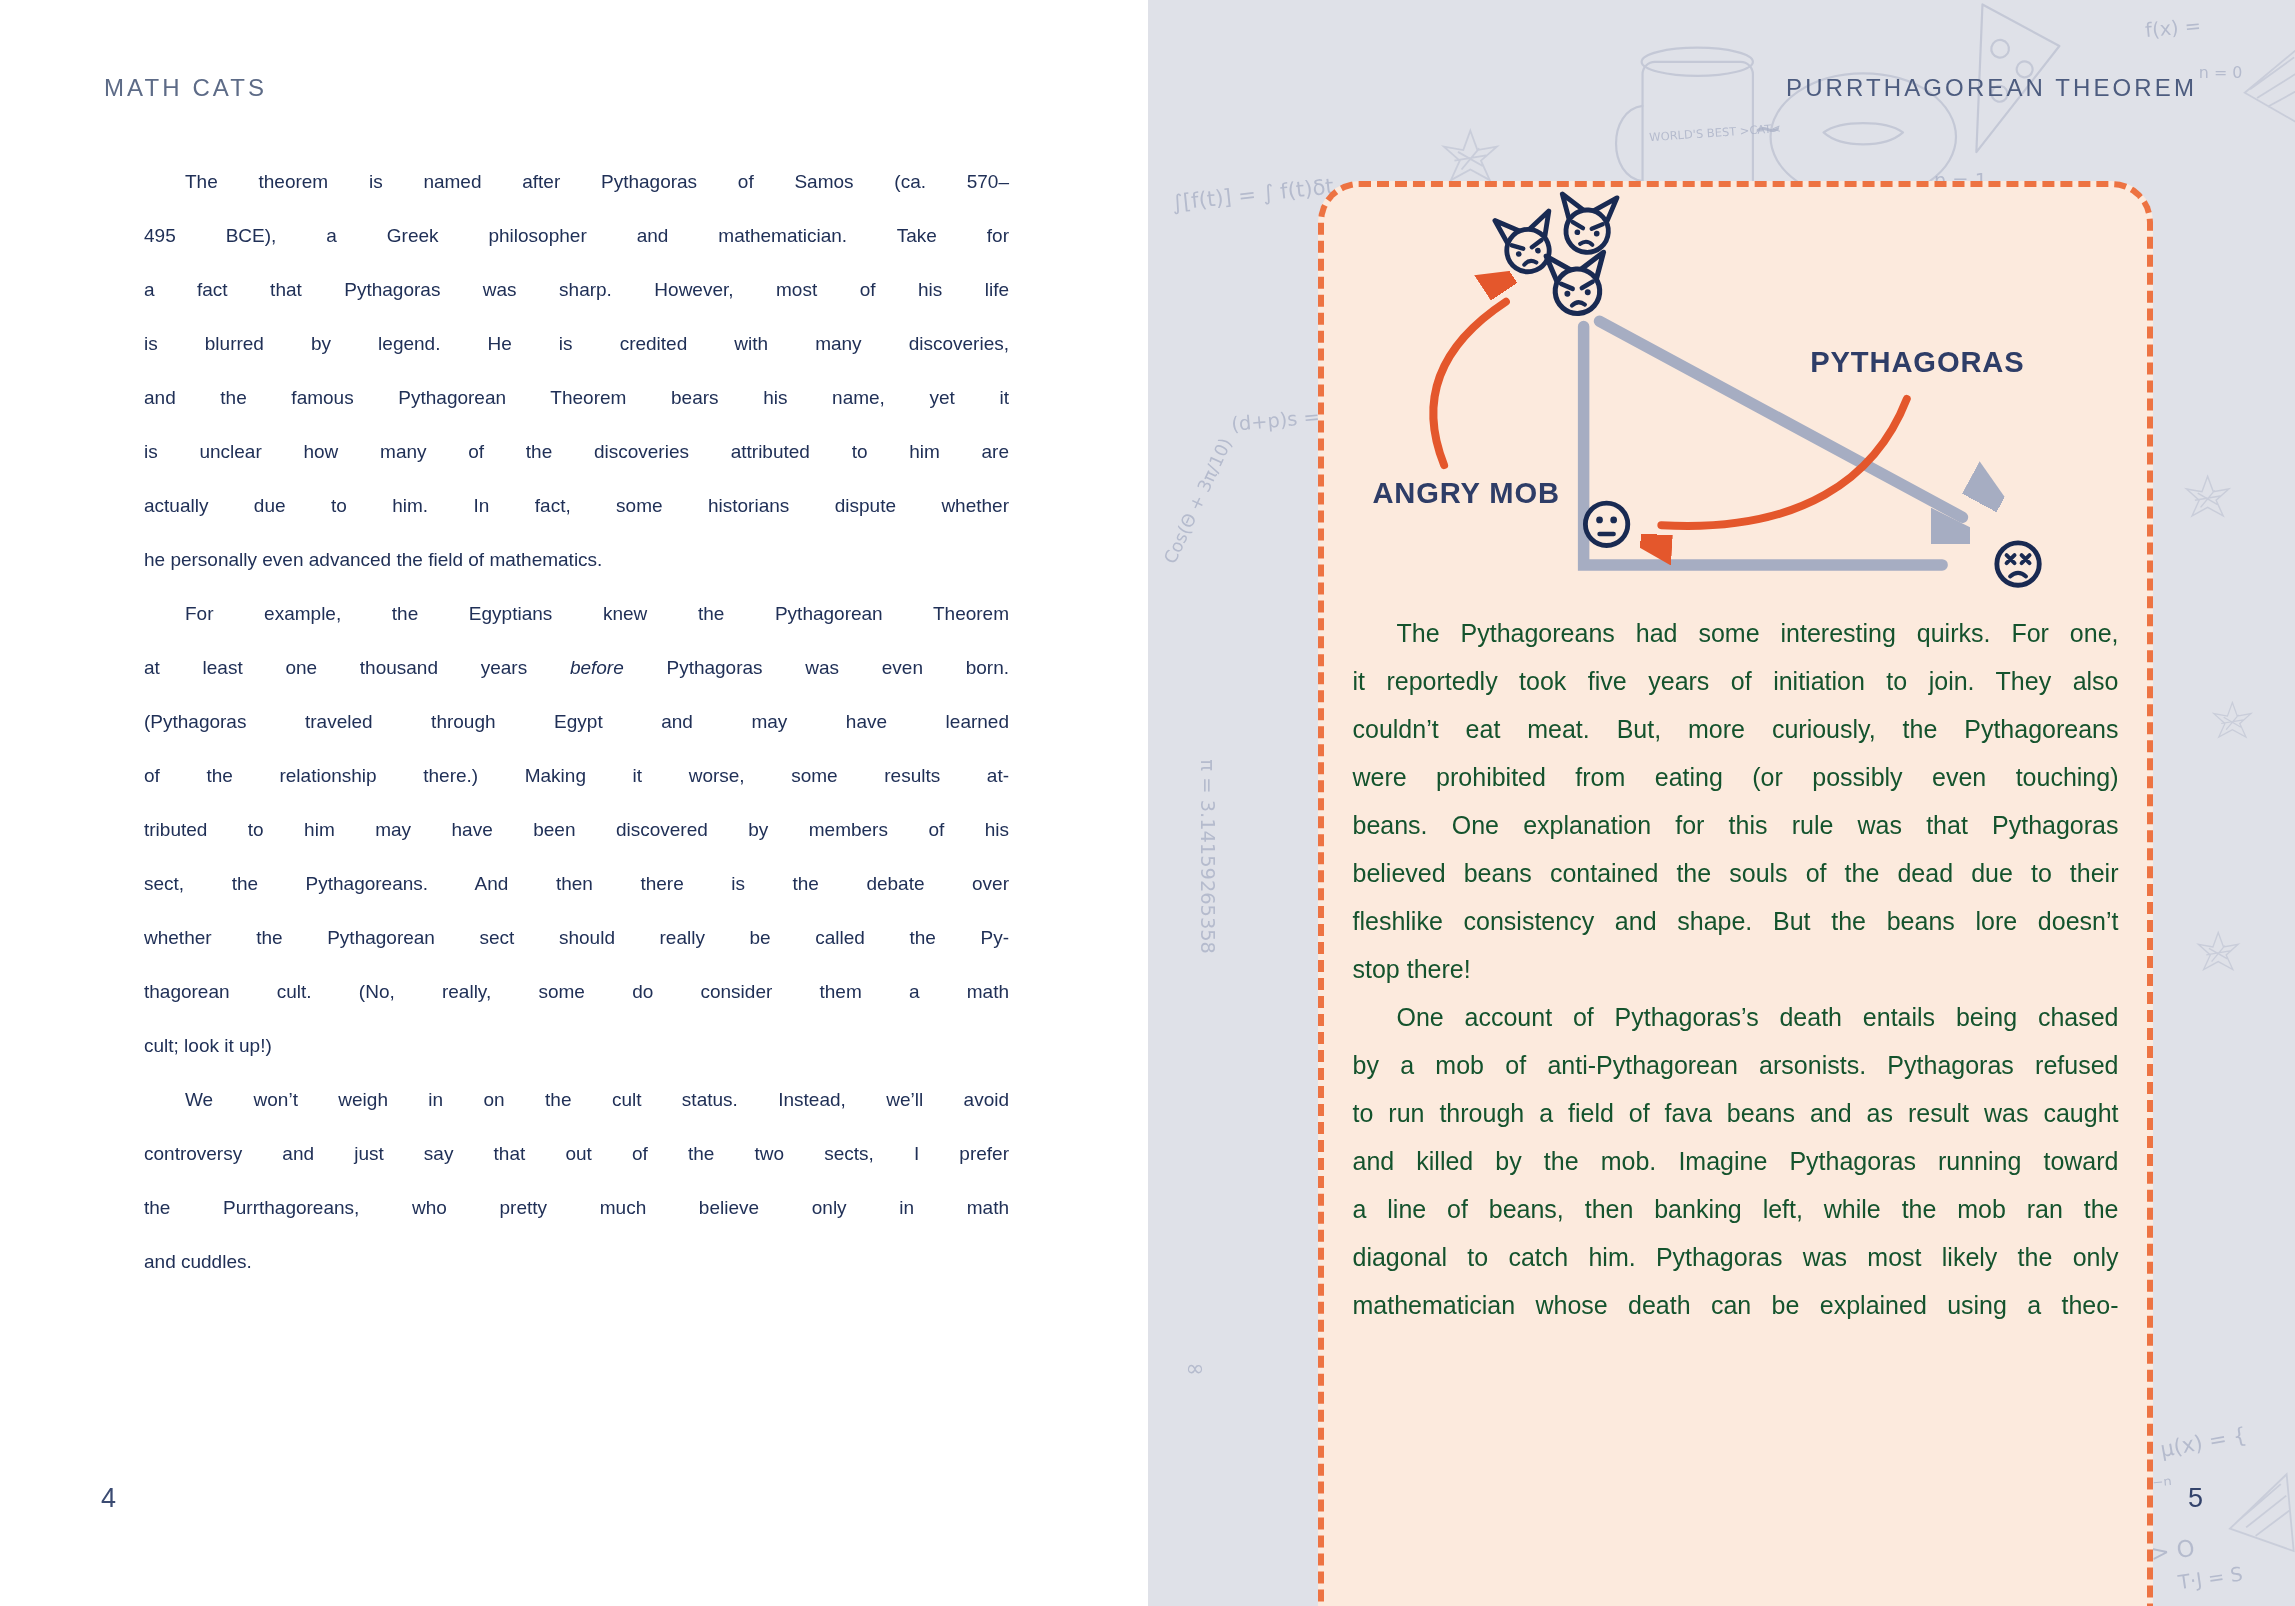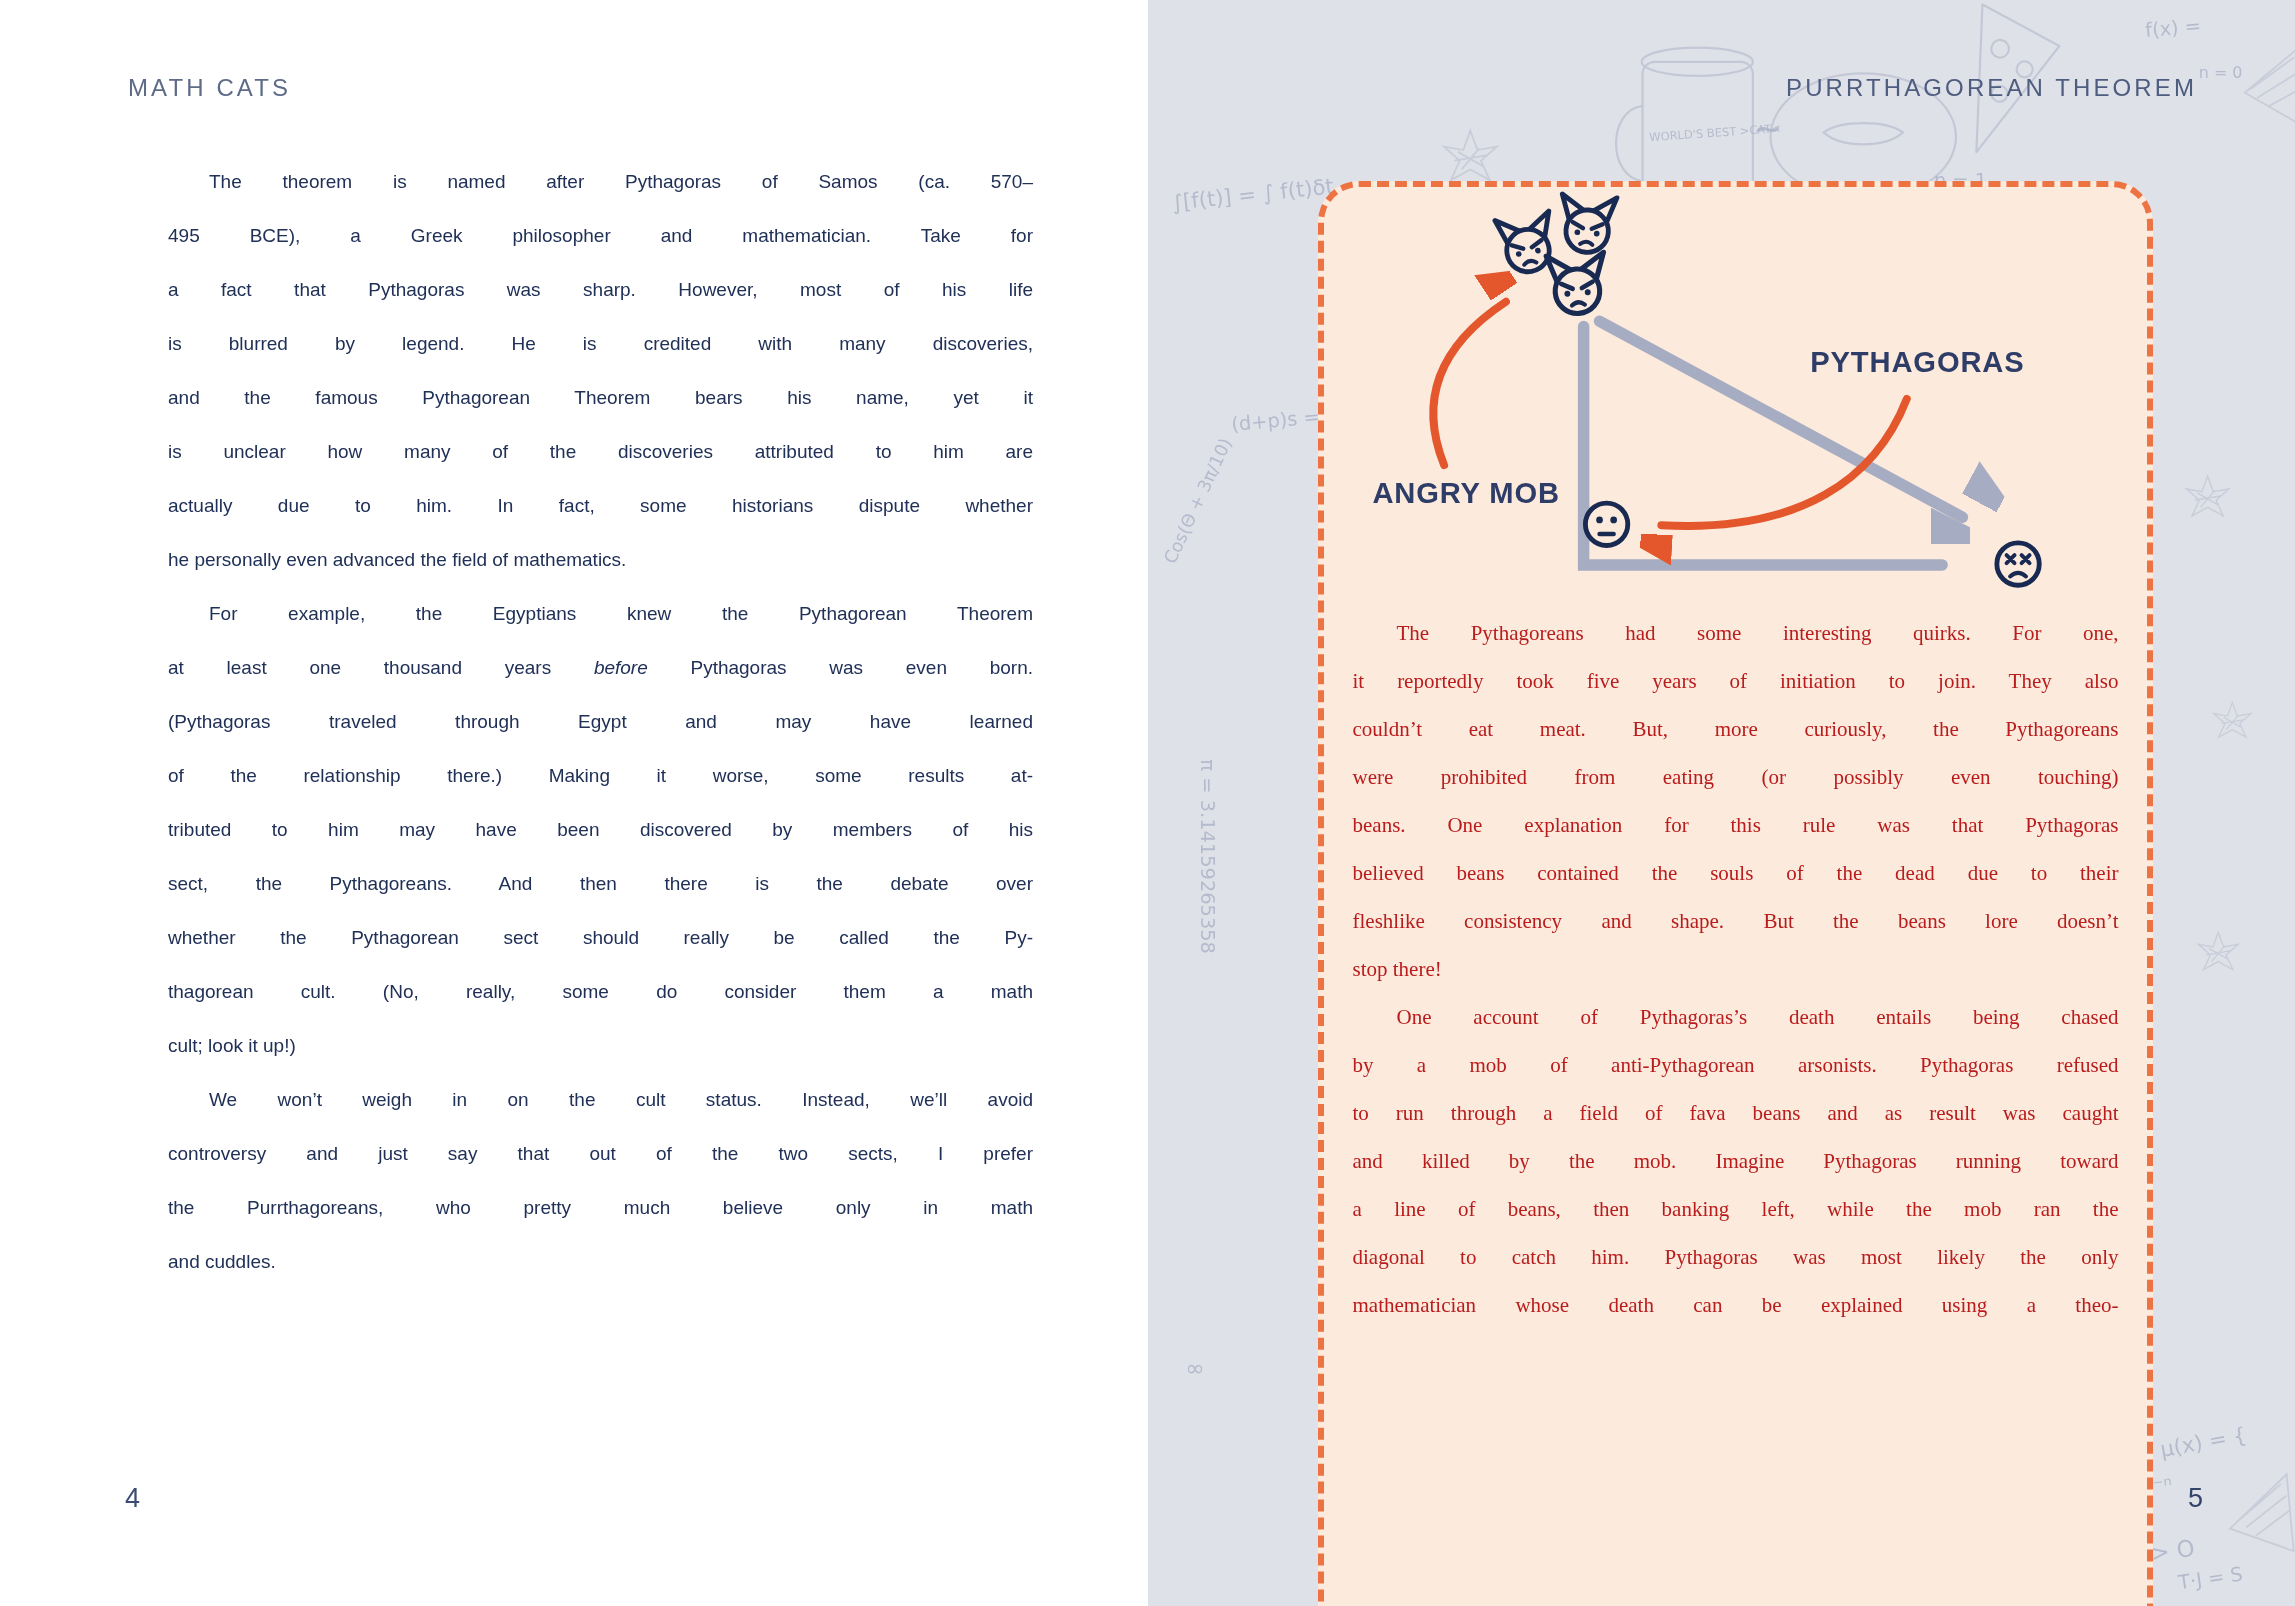--- a/index.html
+++ b/index.html
@@ -1,19 +1,19 @@
 <!DOCTYPE html>
 <html style="font-size:14px"><head>
 <meta charset="utf-8">
 <style>
   html,body{margin:0;padding:0;background:#888;}
   .canvas{position:relative;width:2295px;height:1607px;overflow:hidden;
           font-family:"Liberation Sans",sans-serif;background:#ffffff;}
   
-  .left-page{position:absolute;left:0;top:0;width:1148px;height:1607px;background:#ffffff;margin-left:24px;}
+  .left-page{position:absolute;left:0;top:0;width:1148px;height:1607px;background:#ffffff;}
   .running-head{position:absolute;font-size:24px;letter-spacing:3.1px;color:#5d6b87;}
   .head-left{left:104px;top:74px;}
   .body-text{position:absolute;left:144px;top:155px;width:865px;
              font-size:19px;line-height:54px;color:#203057;}
   .line{text-align:justify;text-align-last:justify;}
   .line.last{text-align-last:left;}
   .line.indent{text-indent:41px;}
   .page-num{position:absolute;font-size:27px;color:#3b4b72;}
   .pn-left{left:101px;top:1483px;}
   
@@ -21,21 +21,21 @@
   .doodles{position:absolute;left:0;top:0;width:1148px;height:1607px;}
   .doodles .shp{stroke:#b4bacc;fill:none;stroke-width:2.5;opacity:.62;stroke-linejoin:round;stroke-linecap:round;}
   .doodles .shpf{stroke:#b4bacc;fill:none;stroke-width:2;opacity:.5;}
   .dtext{font-family:"DejaVu Sans",sans-serif;fill:#abb2c7;opacity:.8;}
   .head-right{right:99px;top:74px;color:#4d5c7f;}
   .pn-right{left:1040px;top:1483px;color:#33436b;}
   
   .callout{position:absolute;left:170px;top:181px;width:835px;height:1503px;box-sizing:border-box;
            background:#fceadd;border:6.2px dashed #ed7342;border-radius:41px;}
   .diagram{display:block;width:823px;height:415px;}
-  .callout-text{width:766px;margin:7px auto 0;font-size:21px;line-height:48px;color:#b91c1c;font-family:Liberation Serif, serif;}
+  .callout-text{width:766px;margin:7px auto 0;font-size:25px;line-height:48px;color:#14532d;}
   .callout-text .line.indent{text-indent:44px;}
   
   .tri{stroke:#a6adc2;stroke-width:13;fill:none;stroke-linecap:round;}
   .ink{stroke:#192a52;fill:#fceadd;stroke-width:5.5;stroke-linejoin:round;stroke-linecap:round;}
   .inkfill{fill:#192a52;stroke:none;}
   .orange{stroke:#e4572c;stroke-width:9;fill:none;stroke-linecap:round;}
   .dlabel{font-family:"Liberation Sans",sans-serif;font-weight:bold;font-size:33px;
           letter-spacing:1px;fill:#2e3d67;text-anchor:middle;}
 </style>
 </head>

